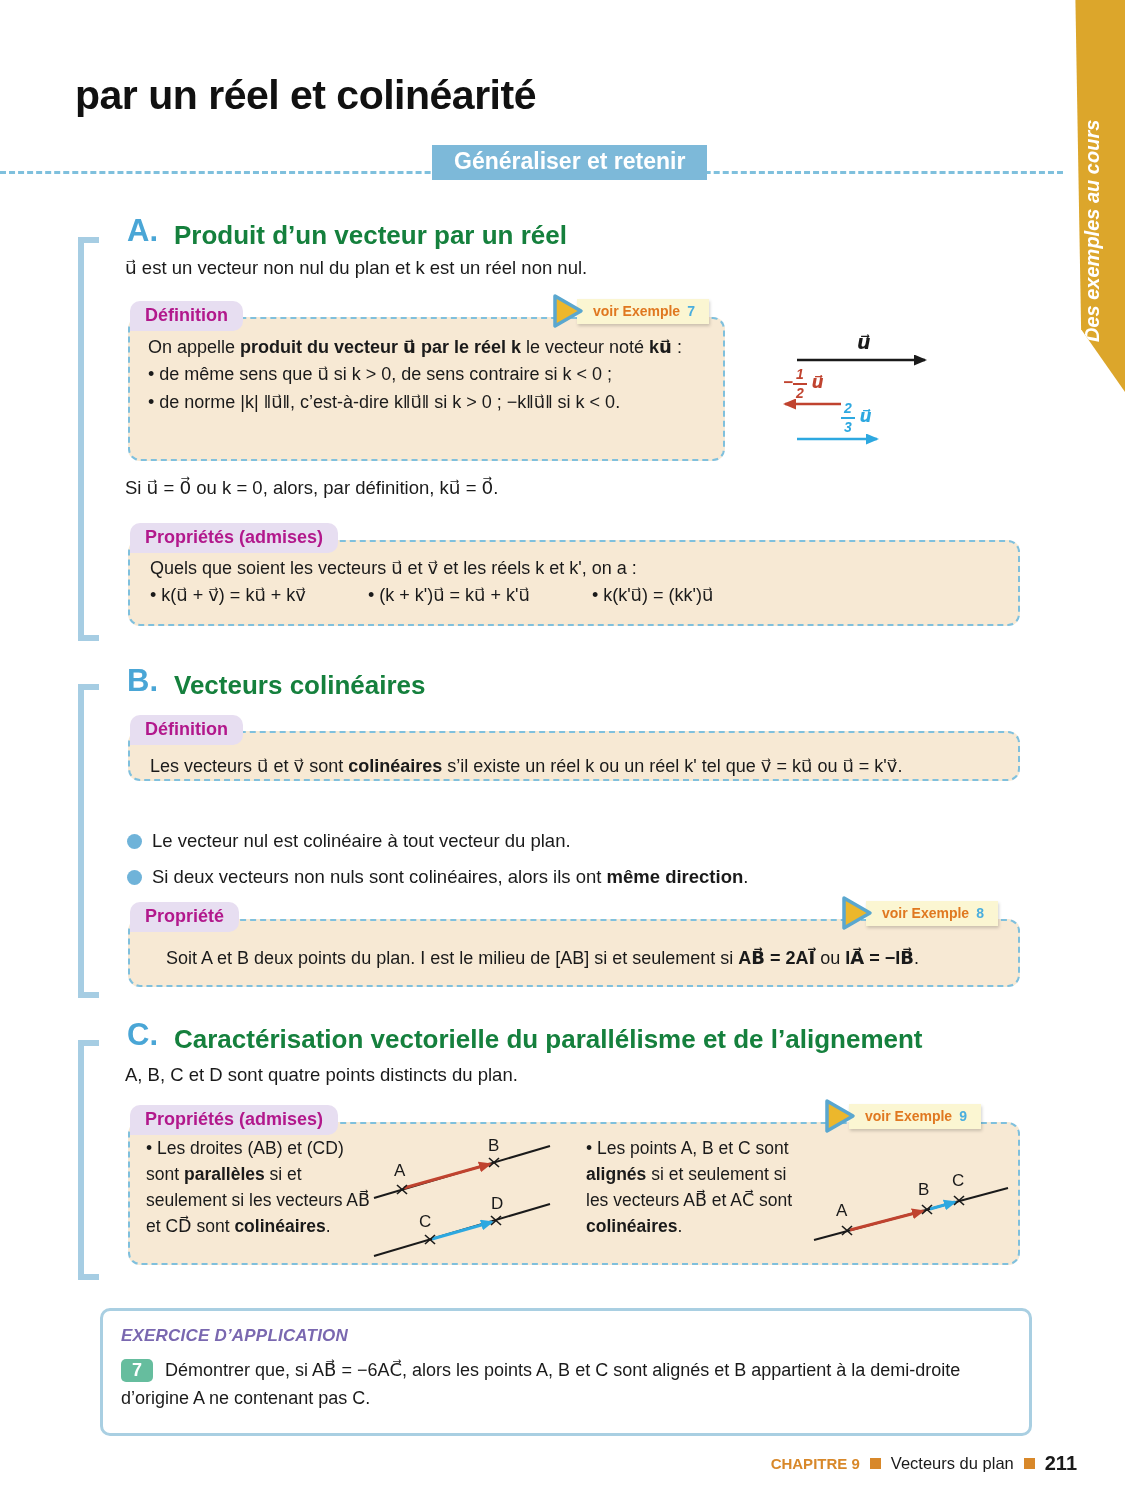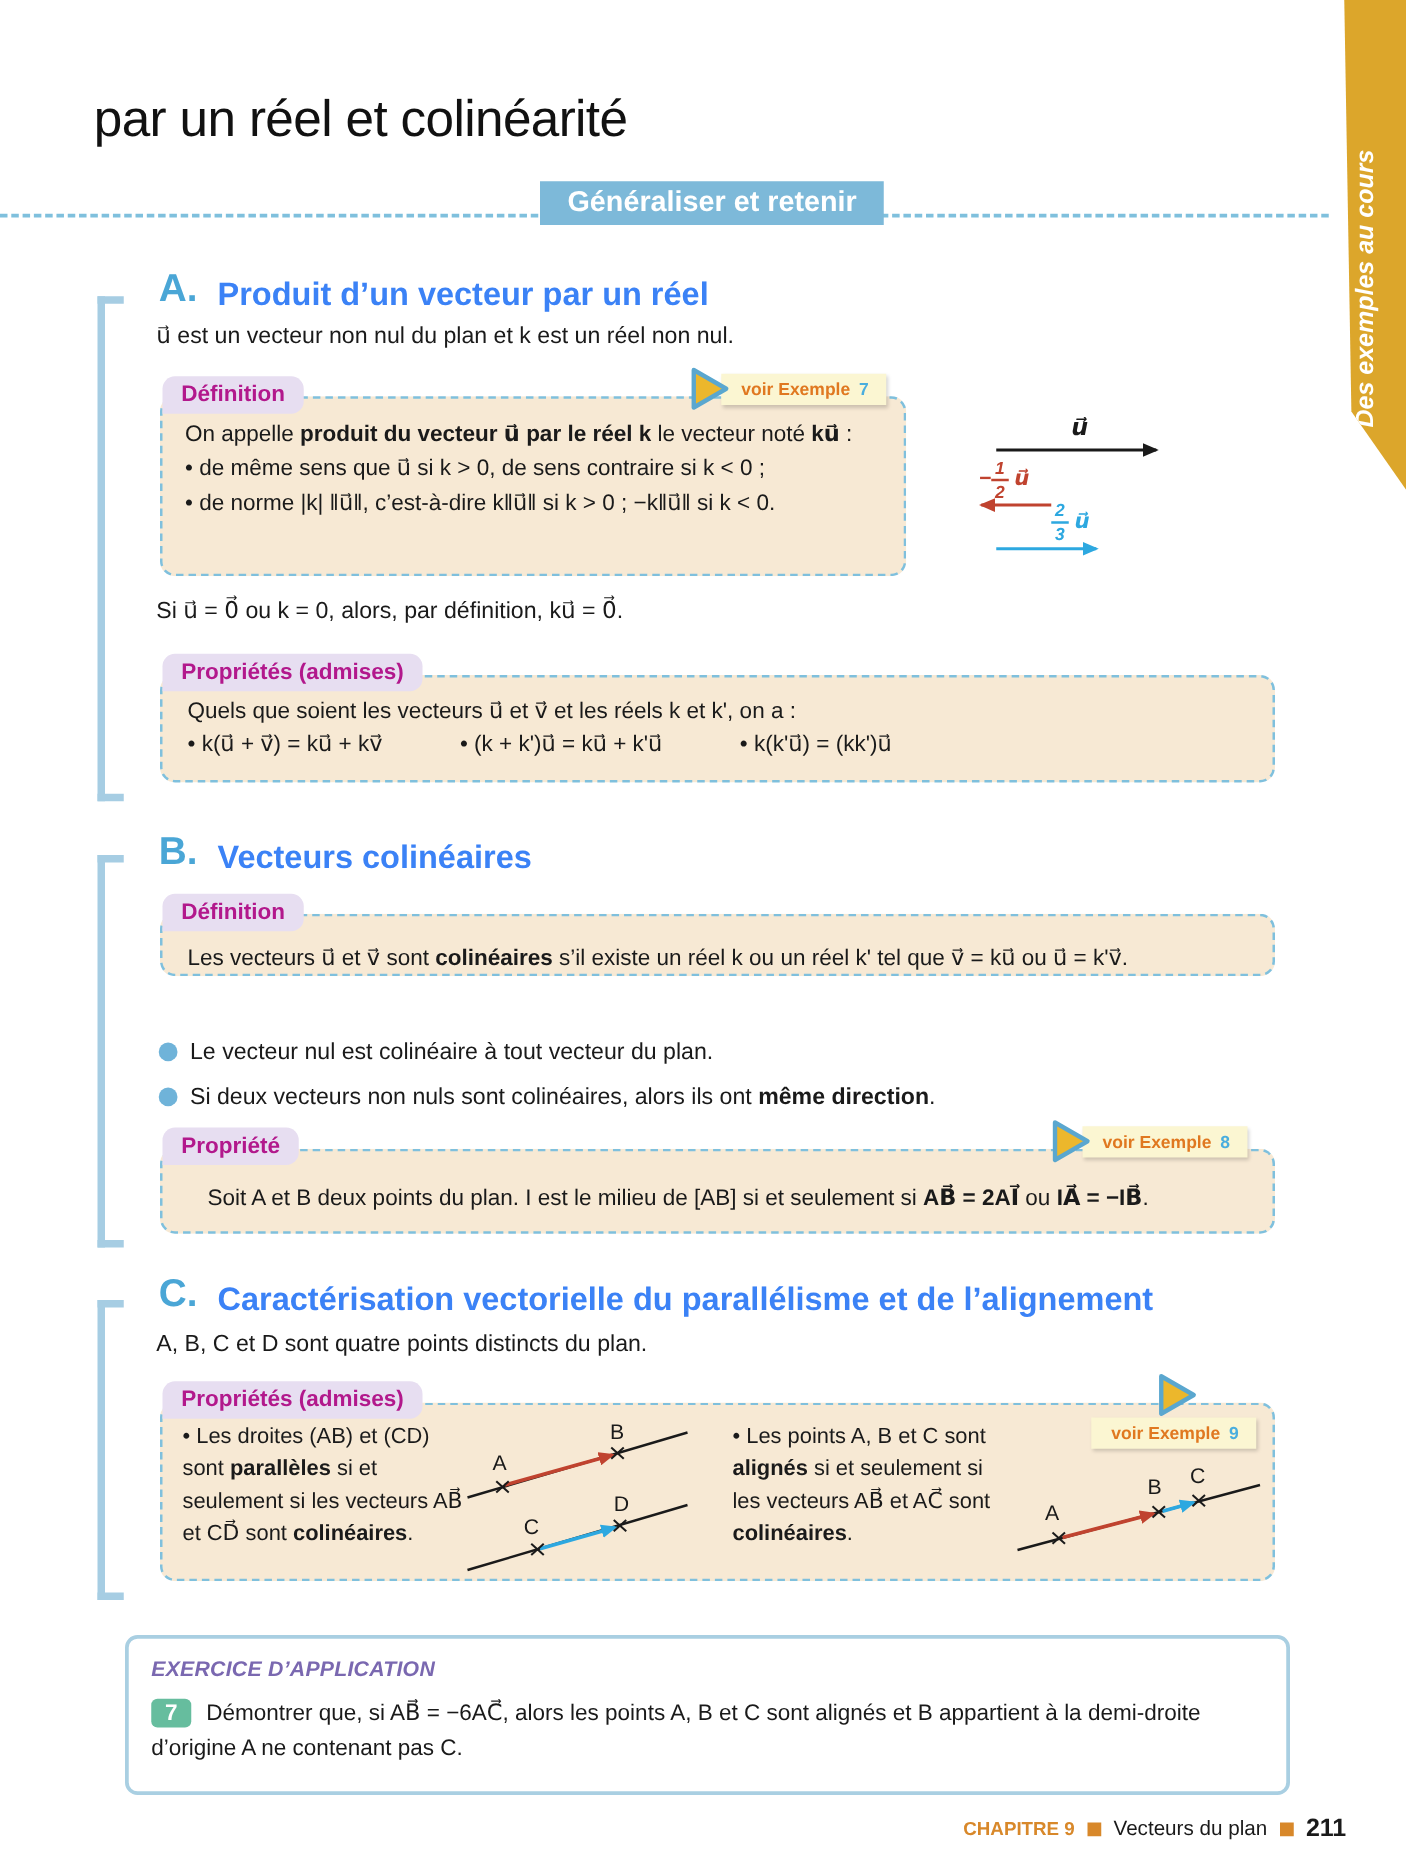--- a/index.html
+++ b/index.html
@@ -1,28 +1,28 @@
 <!DOCTYPE html>
 <html><head>
 <meta charset="utf-8">
 <style>
   html,body{margin:0;padding:0;background:#fff;}
   .page{position:relative;width:1125px;height:1500px;background:#ffffff;overflow:hidden;
         font-family:"Liberation Sans","DejaVu Sans",sans-serif;color:#1a1a1a;}
   .abs{position:absolute;}
-  h1.title{margin:0;font-size:41px;font-weight:400;letter-spacing:-0.5px;color:#111;}
+  h1.title{margin:0;font-size:41px;font-weight:700;letter-spacing:-0.5px;color:#111;}
   .hrule{border-top:3px dashed #7fc0dd;height:0;}
   .banner{background:#7db9d9;color:#fff;font-weight:700;font-size:23px;padding:3px 22px 5px;}
   .side-tab{background:#dca62b;clip-path:polygon(13% 0%,100% 0%,100% 100%,23% 84%);}
   .side-tab span{position:absolute;left:13px;top:42px;height:300px;writing-mode:vertical-rl;
         transform:rotate(180deg);color:#fff;font-weight:bold;font-style:italic;font-size:20px;
         display:flex;align-items:center;white-space:nowrap;}
   .bracket{width:15px;border-left:6px solid #a6cde3;border-top:6px solid #a6cde3;border-bottom:6px solid #a6cde3;}
   .sec-letter{color:#4aa6d6;font-size:31px;font-weight:800;}
-  .sec-title{font-size:26px;font-weight:700;color:#3b82f6;}
+  .sec-title{font-size:26px;font-weight:700;color:#15803d;}
   .body-text{font-size:18.5px;}
   .tanbox{background:#f7e9d4;border:2px dashed #7fc0dd;border-radius:12px;box-sizing:border-box;}
   .boxlabel{background:#e7def1;color:#b2188c;font-weight:bold;font-size:18px;
         padding:4px 15px 5px;border-radius:10px 10px 10px 0;z-index:2;}
   .voir{display:flex;align-items:center;z-index:3;}
   .voir svg{margin-right:-7px;position:relative;z-index:1;}
   .voir-pill{background:#fbf6d2;box-shadow:1px 2px 3px rgba(0,0,0,0.18);padding:4px 14px 5px 16px;
         font-weight:bold;font-size:14px;color:#e07820;white-space:nowrap;}
   .voir-num{color:#4aaede;margin-left:7px;}
   .boxinner p{margin:0;line-height:1.52;font-size:18px;}
@@ -140,21 +140,21 @@
   <div class="abs tanbox boxinner" style="left:128px;top:919px;width:892px;height:68px;padding:24px 36px 0;">
     <p><span>Soit A et B deux points du plan. I est le milieu de [AB] si et seulement si </span><b>AB⃗ = 2AI⃗</b><span> ou </span><b>IA⃗ = −IB⃗</b><span>.</span></p>
   </div>
 
   <div class="abs bracket" style="left:78px;top:1040px;height:228px;"></div>
   <span class="abs sec-letter" style="left:127px;top:1017px;">C.</span>
   <span class="abs sec-title" style="left:174px;top:1024px;">Caractérisation vectorielle du parallélisme et de l’alignement</span>
   <span class="abs body-text" style="left:125px;top:1064px;">A, B, C et D sont quatre points distincts du plan.</span>
 
   <span class="abs boxlabel" style="left:130px;top:1105px;">Propriétés (admises)</span>
-  <div class="abs voir" style="left:873px;top:1098px;flex-direction:column;">
+  <div class="abs voir" style="left:824px;top:1098px;">
     <svg width="32" height="36" viewBox="0 0 32 36">
         <polygon points="3,3 29,18 3,33" fill="#ecb72c" stroke="#5aa7cf" stroke-width="3.5" stroke-linejoin="round"></polygon>
       </svg>
     <span class="voir-pill"><span>voir Exemple</span><span class="voir-num">9</span></span>
   </div>
 
   <div class="abs tanbox" style="left:128px;top:1122px;width:892px;height:143px;display:flex;">
     <div style="flex:1;display:flex;padding:12px 4px 6px 16px;">
       <div style="width:226px;font-size:17.5px;line-height:1.48;"><span>• Les droites (AB) et (CD) sont </span><b>parallèles</b><span> si et seulement si les vecteurs AB⃗ et CD⃗ sont </span><b>colinéaires</b><span>.</span></div>
       <svg width="200" height="128">

